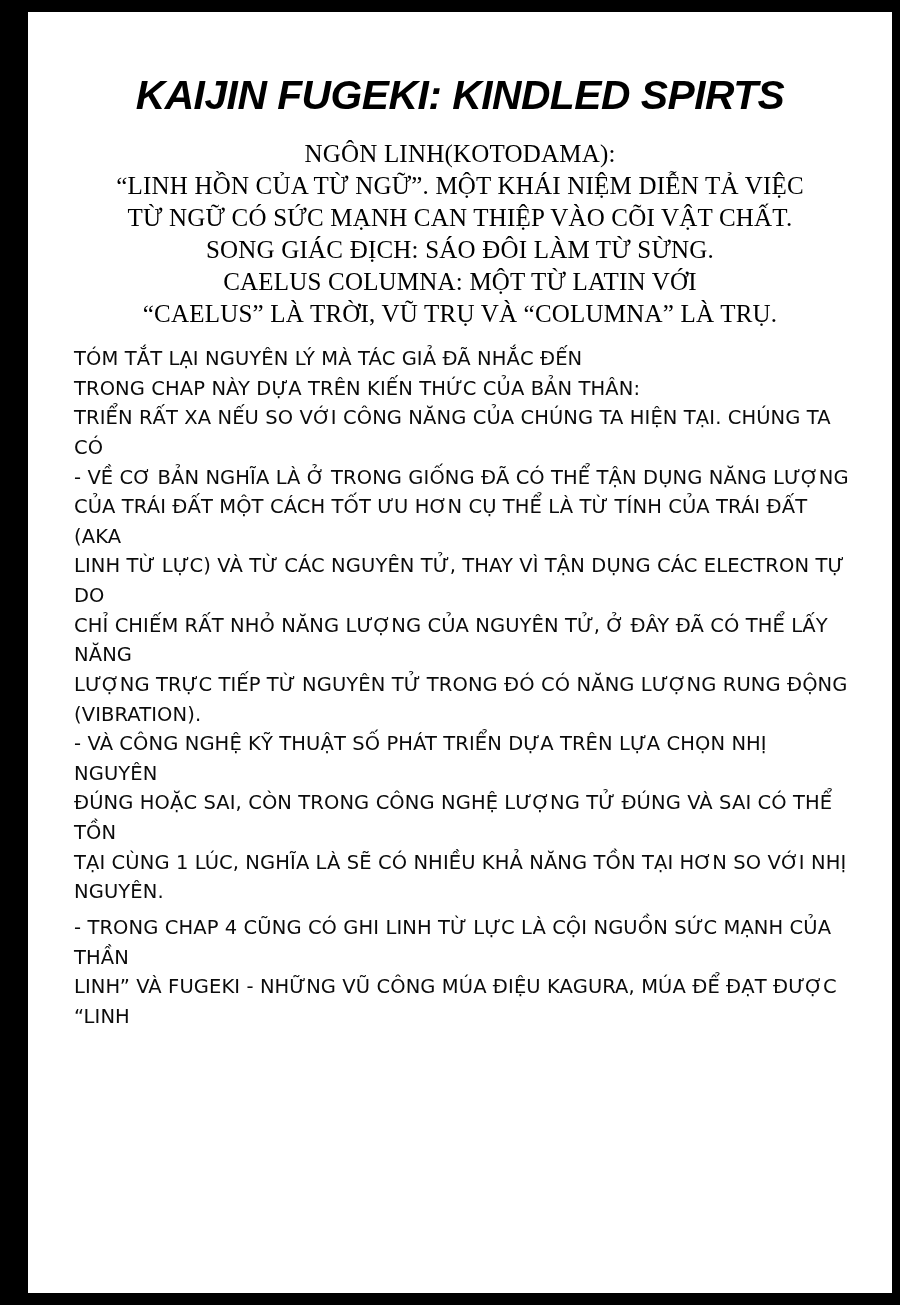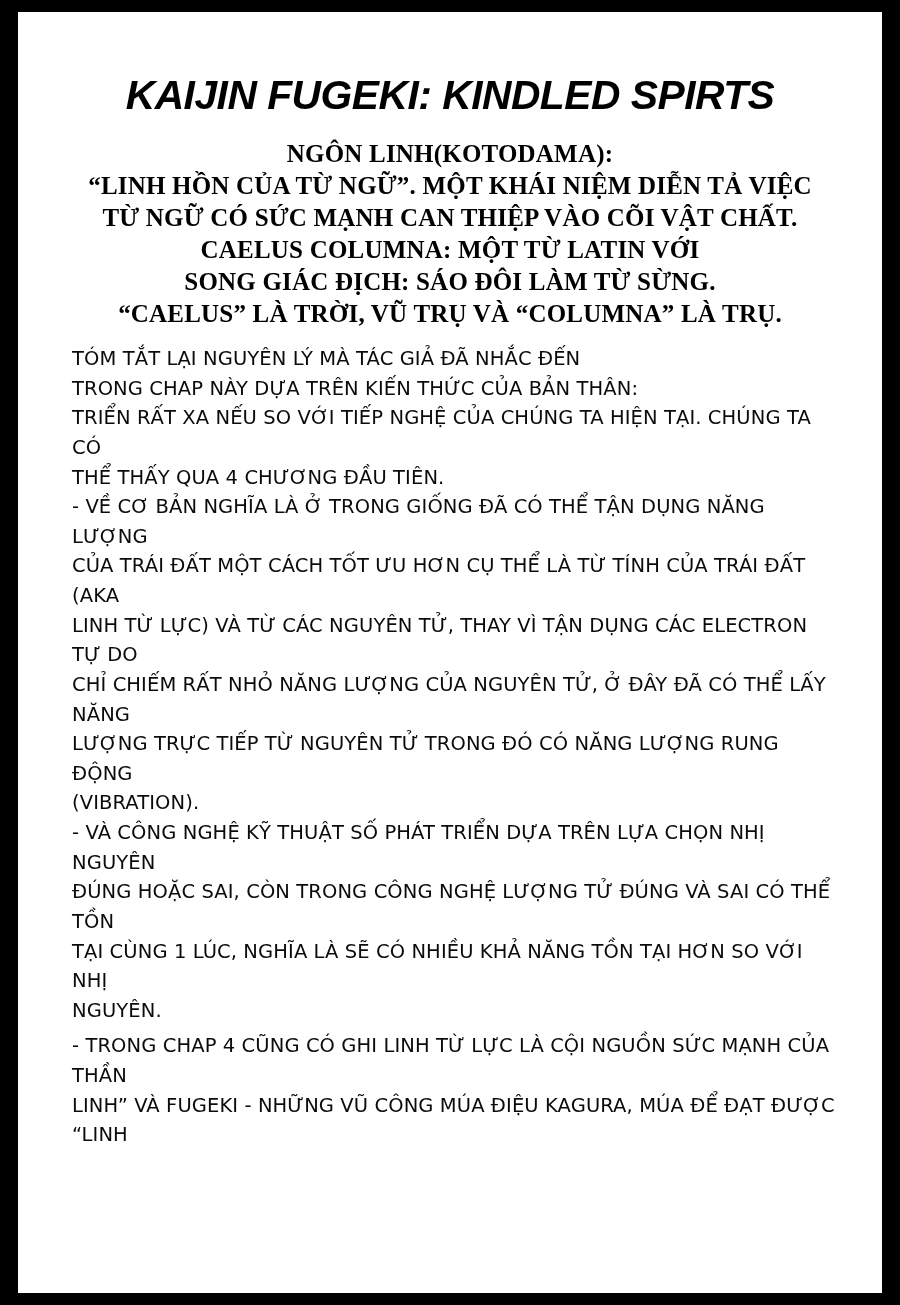--- a/index.html
+++ b/index.html
@@ -9,97 +9,96 @@
   }
   .page {
     position: relative;
     width: 900px;
     height: 1305px;
     background: #000000;
     overflow: hidden;
   }
   .sheet {
     position: absolute;
-    left: 18px;
+    left: 28px;
     top: 12px;
     width: 864px;
     height: 1281px;
     background: #ffffff;
     box-sizing: border-box;
   }
   .title {
     font-family: "Liberation Sans", sans-serif;
     font-weight: bold;
     font-style: italic;
     font-size: 40px;
     letter-spacing: -0.5px;
     text-align: center;
     color: #000000;
     margin: 62px 0 0 0;
     line-height: 1.05;
     transform: scaleX(1.02);
   }
   .subhead {
     font-family: "Liberation Serif", serif;
-    font-weight: bold;
+    font-weight: normal;
     text-align: center;
     color: #000000;
     font-size: 25px;
     line-height: 1.28;
     margin: 22px 30px 0 30px;
     letter-spacing: 0.2px;
   }
   .subhead .ln {
     display: block;
     white-space: nowrap;
   }
   .body {
     margin: 14px 40px 0 42px;
     font-family: "DejaVu Sans", sans-serif;
     font-size: 19.5px;
     line-height: 1.52;
     color: #0b0b0b;
     letter-spacing: 0.1px;
   }
   .body p {
-    margin: 0 0 0 12px;
+    margin: 0 0 0 4px;
     text-align: left;
   }
   .body p .ln {
     display: block;
   }
   .spacer-sm { height: 6px; }
 </style>
 </head>
 <body>
 
 <div class="page">
   <div class="sheet">
 
     <h1 class="title">KAIJIN FUGEKI: KINDLED SPIRTS</h1>
 
     <div class="subhead">
       <span class="ln">NGÔN LINH(KOTODAMA):</span>
       <span class="ln">“LINH HỒN CỦA TỪ NGỮ”. MỘT KHÁI NIỆM DIỄN TẢ VIỆC</span>
       <span class="ln">TỪ NGỮ CÓ SỨC MẠNH CAN THIỆP VÀO CÕI VẬT CHẤT.</span>
+      <span class="ln">SONG GIÁC ĐỊCH: SÁO ĐÔI LÀM TỪ SỪNG.</span>
       <span class="ln">CAELUS COLUMNA: MỘT TỪ LATIN VỚI</span>
-      <span class="ln">SONG GIÁC ĐỊCH: SÁO ĐÔI LÀM TỪ SỪNG.</span>
       <span class="ln">“CAELUS” LÀ TRỜI, VŨ TRỤ VÀ “COLUMNA” LÀ TRỤ.</span>
     </div>
 
     <div class="body">
 
       <p>
         <span class="ln">TÓM TẮT LẠI NGUYÊN LÝ MÀ TÁC GIẢ ĐÃ NHẮC ĐẾN</span>
         <span class="ln">TRONG CHAP NÀY DỰA TRÊN KIẾN THỨC CỦA BẢN THÂN:</span>
       </p>
 
       <p>
-        <span class="ln">TRIỂN RẤT XA NẾU SO VỚI TIẾP NGHỆ CỦA CHÚNG TA HIỆN TẠI. CHÚNG TA CÓ</span>
-        <span class="ln">THỂ THẤY QUA 4 CHƯƠNG ĐẦU TIÊN.</span>
+        <span class="ln">TRIỂN RẤT XA NẾU SO VỚI CÔNG NĂNG CỦA CHÚNG TA HIỆN TẠI. CHÚNG TA CÓ</span>
       </p>
 
       <p>
         <span class="ln"> - VỀ CƠ BẢN NGHĨA LÀ Ở TRONG GIỐNG ĐÃ CÓ THỂ TẬN DỤNG NĂNG LƯỢNG</span>
         <span class="ln">CỦA TRÁI ĐẤT MỘT CÁCH TỐT ƯU HƠN CỤ THỂ LÀ TỪ TÍNH CỦA TRÁI ĐẤT (AKA</span>
         <span class="ln">LINH TỪ LỰC) VÀ TỪ CÁC NGUYÊN TỬ, THAY VÌ TẬN DỤNG CÁC ELECTRON TỰ DO</span>
         <span class="ln">CHỈ CHIẾM RẤT NHỎ NĂNG LƯỢNG CỦA NGUYÊN TỬ, Ở ĐÂY ĐÃ CÓ THỂ LẤY NĂNG</span>
         <span class="ln">LƯỢNG TRỰC TIẾP TỪ NGUYÊN TỬ TRONG ĐÓ CÓ NĂNG LƯỢNG RUNG ĐỘNG</span>
         <span class="ln">(VIBRATION).</span>
       </p>

